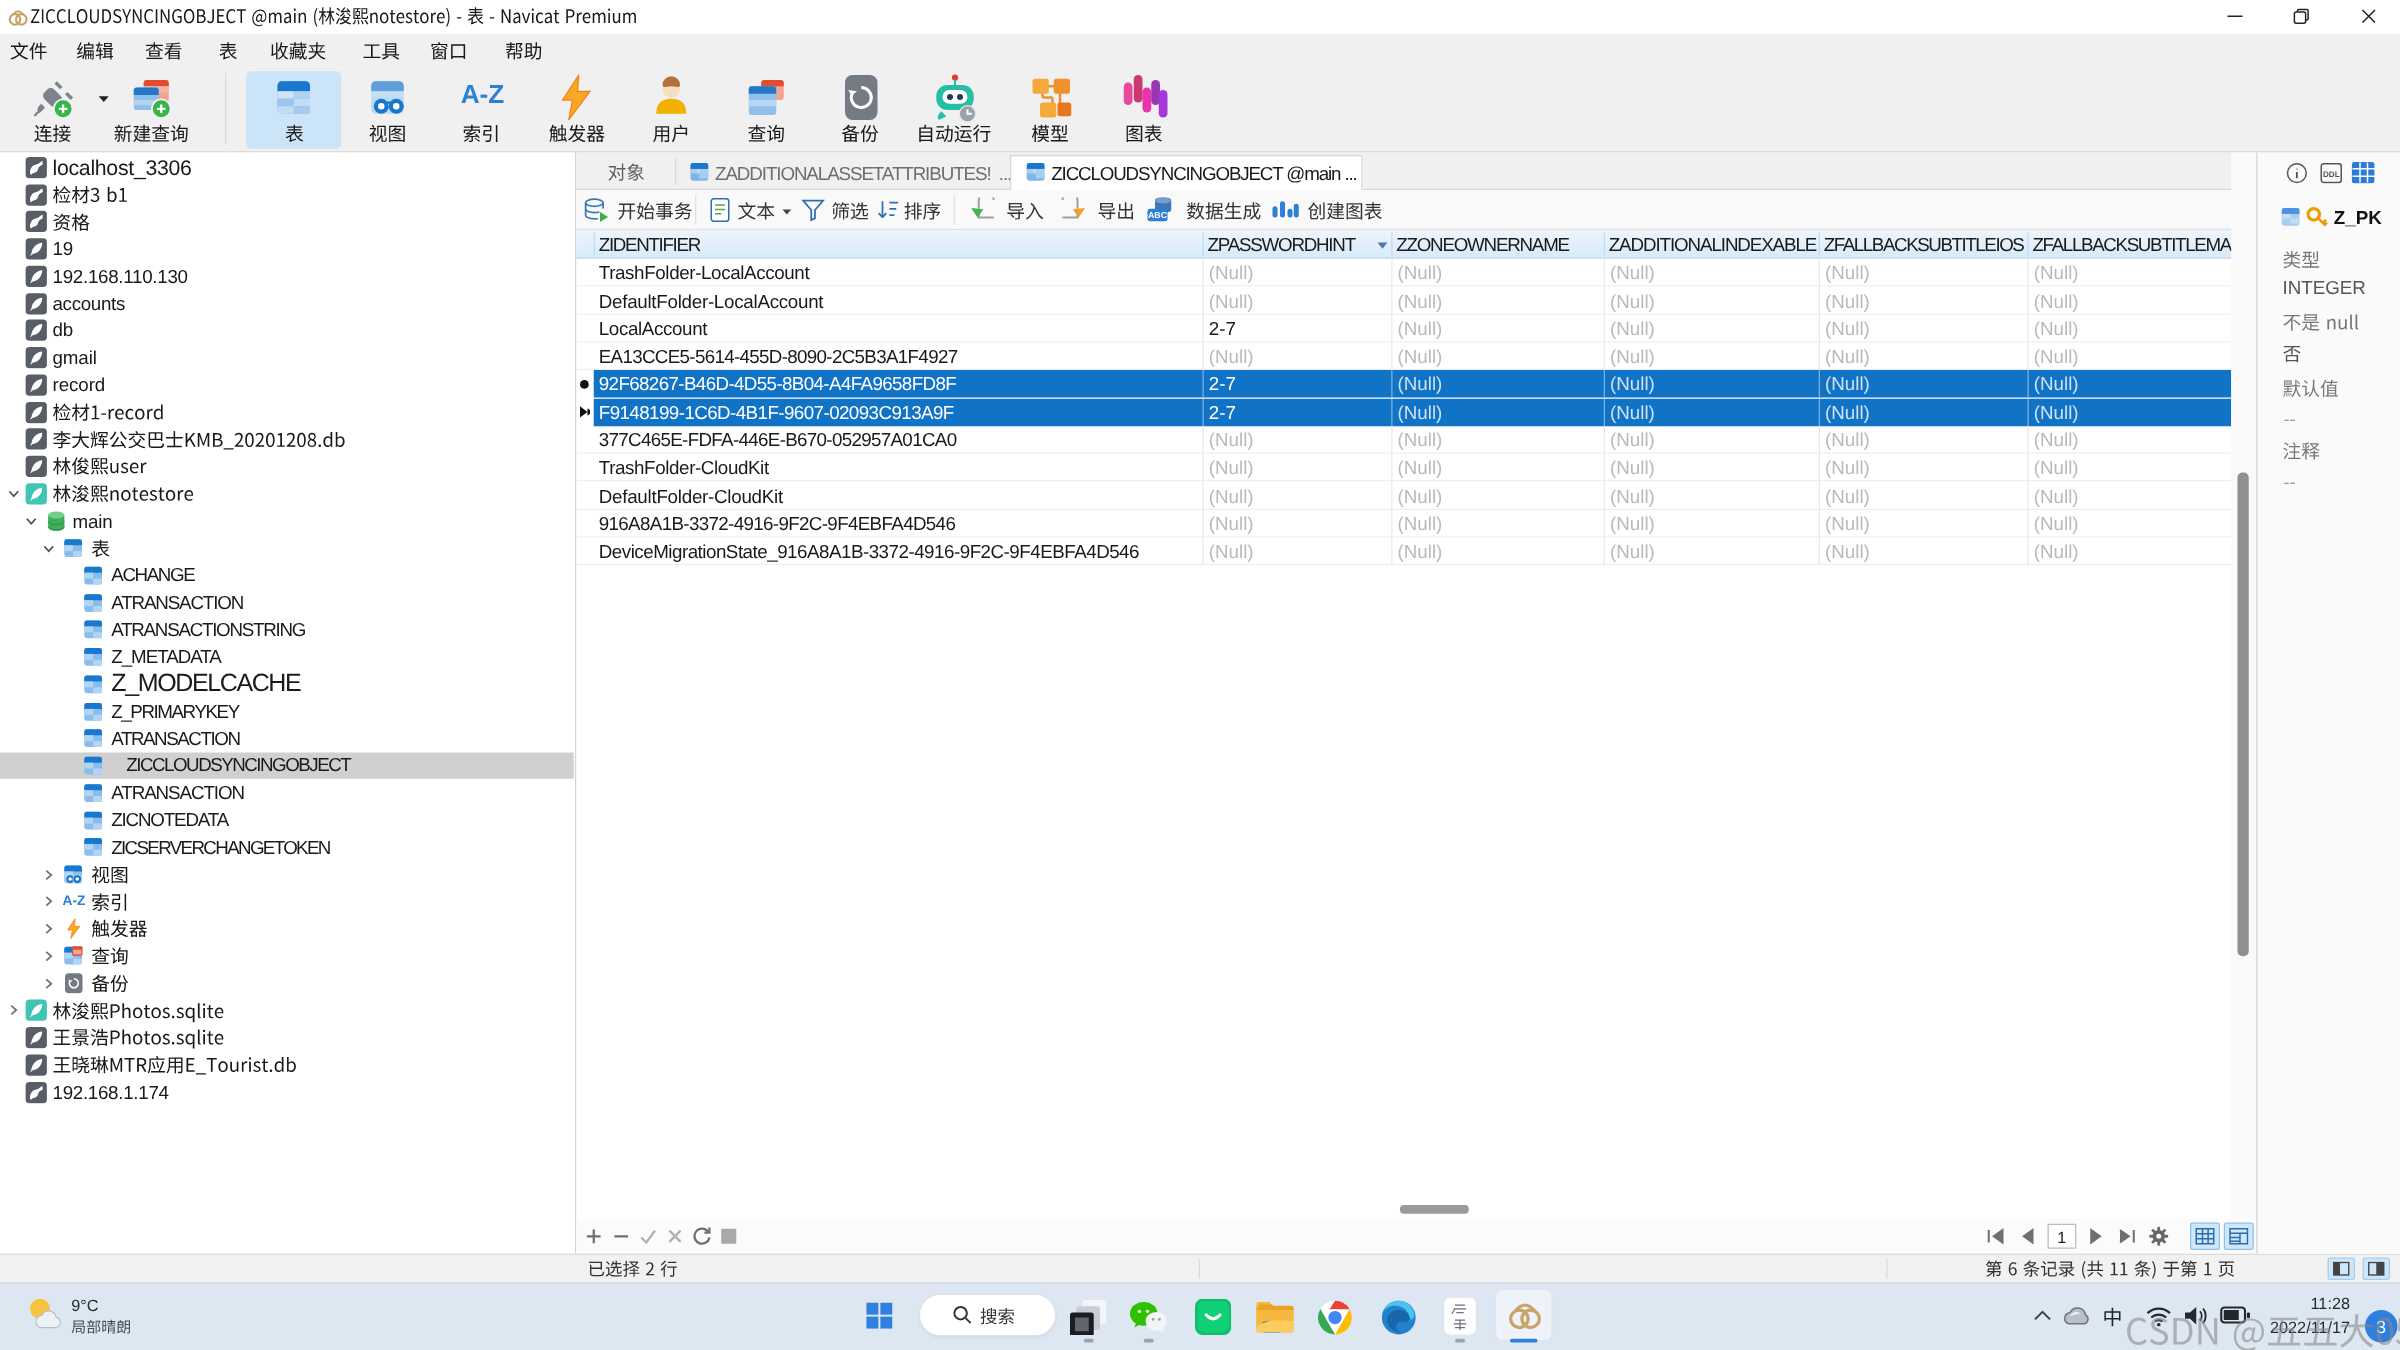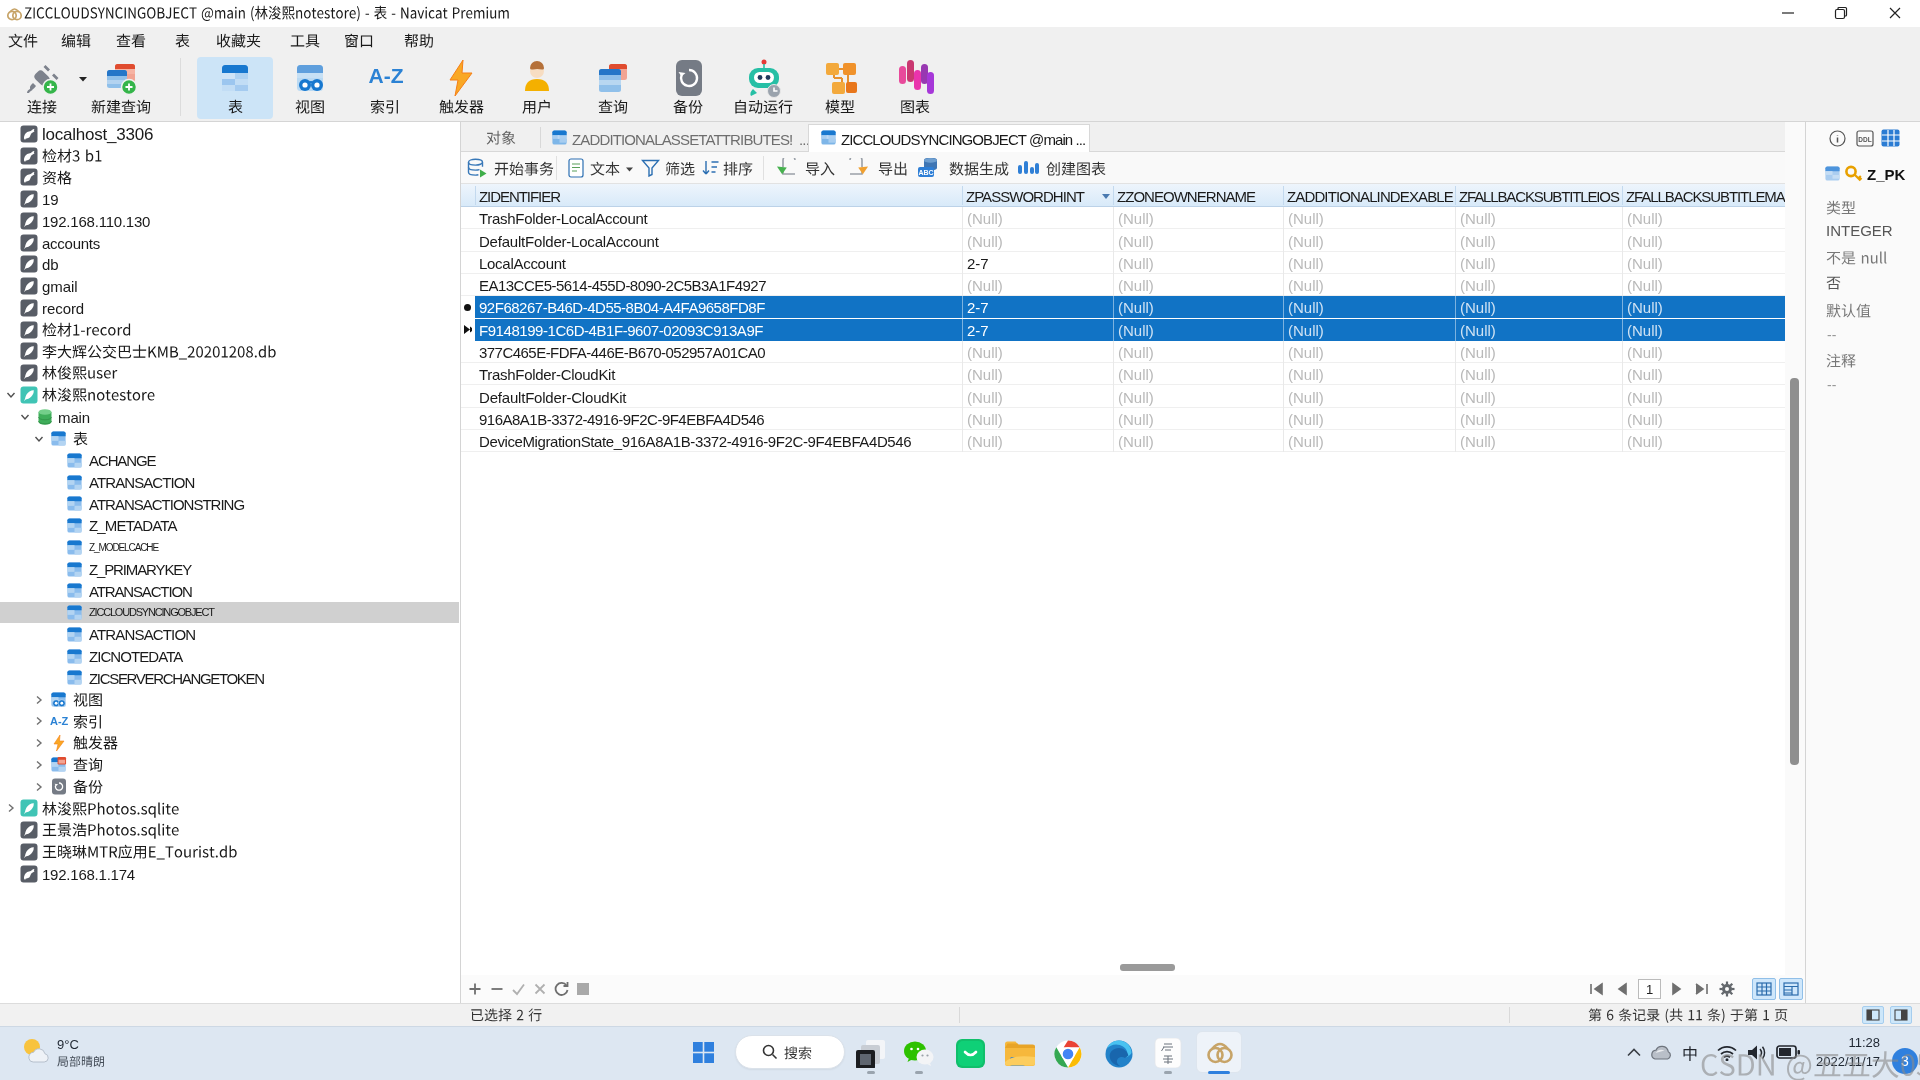--- a/index.html
+++ b/index.html
@@ -339,21 +339,21 @@
       <rect x="3" y="13" width="15" height="10" fill="#b3d4f2"></rect>
       <rect x="18" y="23" width="15" height="10" fill="#b3d4f2" rx="2"></rect>
     </svg>
     <div class="abs" style="left:89px;top:517.4px;font-size:15px;color:#1a1a1a;letter-spacing:-0.82px;white-space:pre;line-height:17px;">Z_METADATA</div>
     <svg class="ico" style="left:66px;top:538.82px" width="17" height="17" viewBox="0 0 36 36">
       <rect x="3" y="3" width="30" height="30" rx="4" fill="#8abced"></rect>
       <path d="M3 13 v-6 a4 4 0 0 1 4 -4 h22 a4 4 0 0 1 4 4 v6 z" fill="#1878cf"></path>
       <rect x="3" y="13" width="15" height="10" fill="#b3d4f2"></rect>
       <rect x="18" y="23" width="15" height="10" fill="#b3d4f2" rx="2"></rect>
     </svg>
-    <div class="abs" style="left:89px;top:539.1px;font-size:10px;color:#1a1a1a;letter-spacing:-1.10px;white-space:pre;line-height:17px;">Z_MODELCACHE</div>
+    <div class="abs" style="left:89px;top:539.1px;font-size:20px;color:#1a1a1a;letter-spacing:-1.10px;white-space:pre;line-height:17px;">Z_MODELCACHE</div>
     <svg class="ico" style="left:66px;top:560.58px" width="17" height="17" viewBox="0 0 36 36">
       <rect x="3" y="3" width="30" height="30" rx="4" fill="#8abced"></rect>
       <path d="M3 13 v-6 a4 4 0 0 1 4 -4 h22 a4 4 0 0 1 4 4 v6 z" fill="#1878cf"></path>
       <rect x="3" y="13" width="15" height="10" fill="#b3d4f2"></rect>
       <rect x="18" y="23" width="15" height="10" fill="#b3d4f2" rx="2"></rect>
     </svg>
     <div class="abs" style="left:89px;top:560.9px;font-size:15px;color:#1a1a1a;letter-spacing:-1.13px;white-space:pre;line-height:17px;">Z_PRIMARYKEY</div>
     <svg class="ico" style="left:66px;top:582.34px" width="17" height="17" viewBox="0 0 36 36">
       <rect x="3" y="3" width="30" height="30" rx="4" fill="#8abced"></rect>
       <path d="M3 13 v-6 a4 4 0 0 1 4 -4 h22 a4 4 0 0 1 4 4 v6 z" fill="#1878cf"></path>
@@ -361,21 +361,21 @@
       <rect x="18" y="23" width="15" height="10" fill="#b3d4f2" rx="2"></rect>
     </svg>
     <div class="abs" style="left:89px;top:582.6px;font-size:15px;color:#1a1a1a;letter-spacing:-1.15px;white-space:pre;line-height:17px;">ATRANSACTION</div>
     <div class="abs" style="left:0px;top:601.7px;width:459px;height:21.8px;background:#d0d0d0"></div>
     <svg class="ico" style="left:66px;top:604.1px" width="17" height="17" viewBox="0 0 36 36">
       <rect x="3" y="3" width="30" height="30" rx="4" fill="#8abced"></rect>
       <path d="M3 13 v-6 a4 4 0 0 1 4 -4 h22 a4 4 0 0 1 4 4 v6 z" fill="#1878cf"></path>
       <rect x="3" y="13" width="15" height="10" fill="#b3d4f2"></rect>
       <rect x="18" y="23" width="15" height="10" fill="#b3d4f2" rx="2"></rect>
     </svg>
-    <div class="abs" style="left:89px;top:604.4px;font-size:11px;color:#1a1a1a;letter-spacing:-1.19px;white-space:pre;line-height:17px;">ZICCLOUDSYNCINGOBJECT</div>
+    <div class="abs" style="left:101px;top:604.4px;font-size:15px;color:#1a1a1a;letter-spacing:-1.19px;white-space:pre;line-height:17px;">ZICCLOUDSYNCINGOBJECT</div>
     <svg class="ico" style="left:66px;top:625.86px" width="17" height="17" viewBox="0 0 36 36">
       <rect x="3" y="3" width="30" height="30" rx="4" fill="#8abced"></rect>
       <path d="M3 13 v-6 a4 4 0 0 1 4 -4 h22 a4 4 0 0 1 4 4 v6 z" fill="#1878cf"></path>
       <rect x="3" y="13" width="15" height="10" fill="#b3d4f2"></rect>
       <rect x="18" y="23" width="15" height="10" fill="#b3d4f2" rx="2"></rect>
     </svg>
     <div class="abs" style="left:89px;top:626.2px;font-size:15px;color:#1a1a1a;letter-spacing:-0.85px;white-space:pre;line-height:17px;">ATRANSACTION</div>
     <svg class="ico" style="left:66px;top:647.62px" width="17" height="17" viewBox="0 0 36 36">
       <rect x="3" y="3" width="30" height="30" rx="4" fill="#8abced"></rect>
       <path d="M3 13 v-6 a4 4 0 0 1 4 -4 h22 a4 4 0 0 1 4 4 v6 z" fill="#1878cf"></path>

